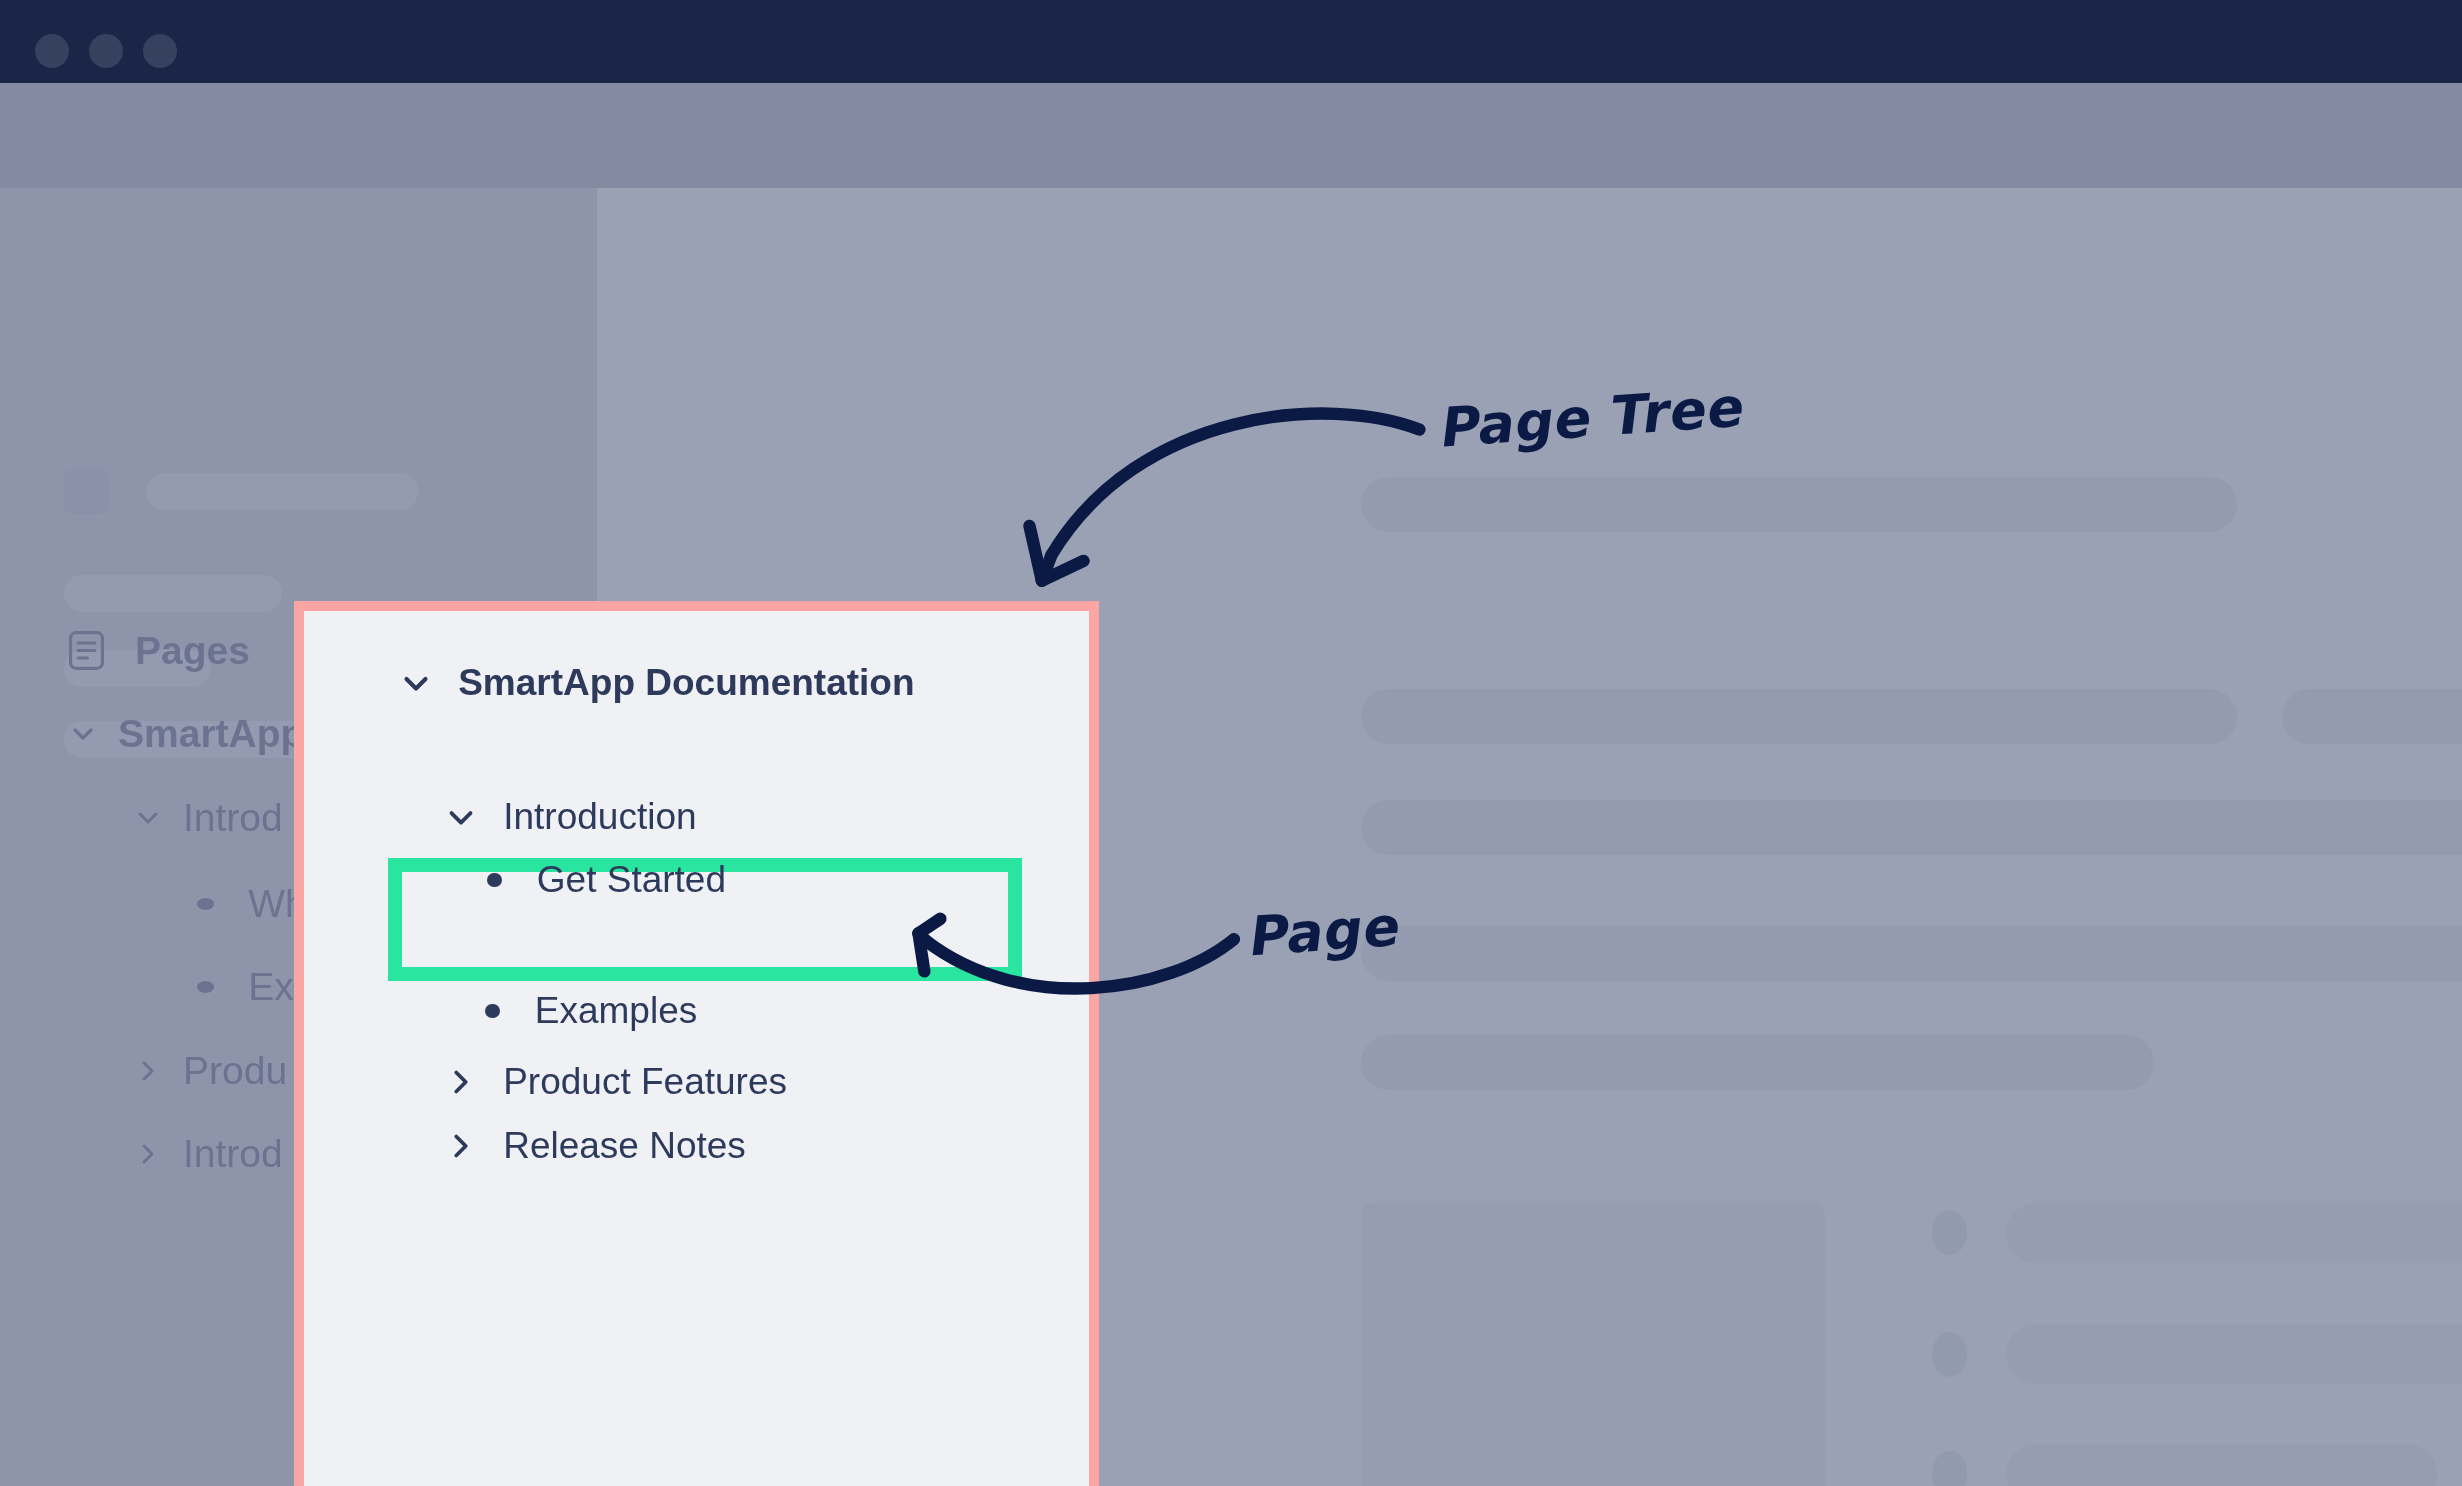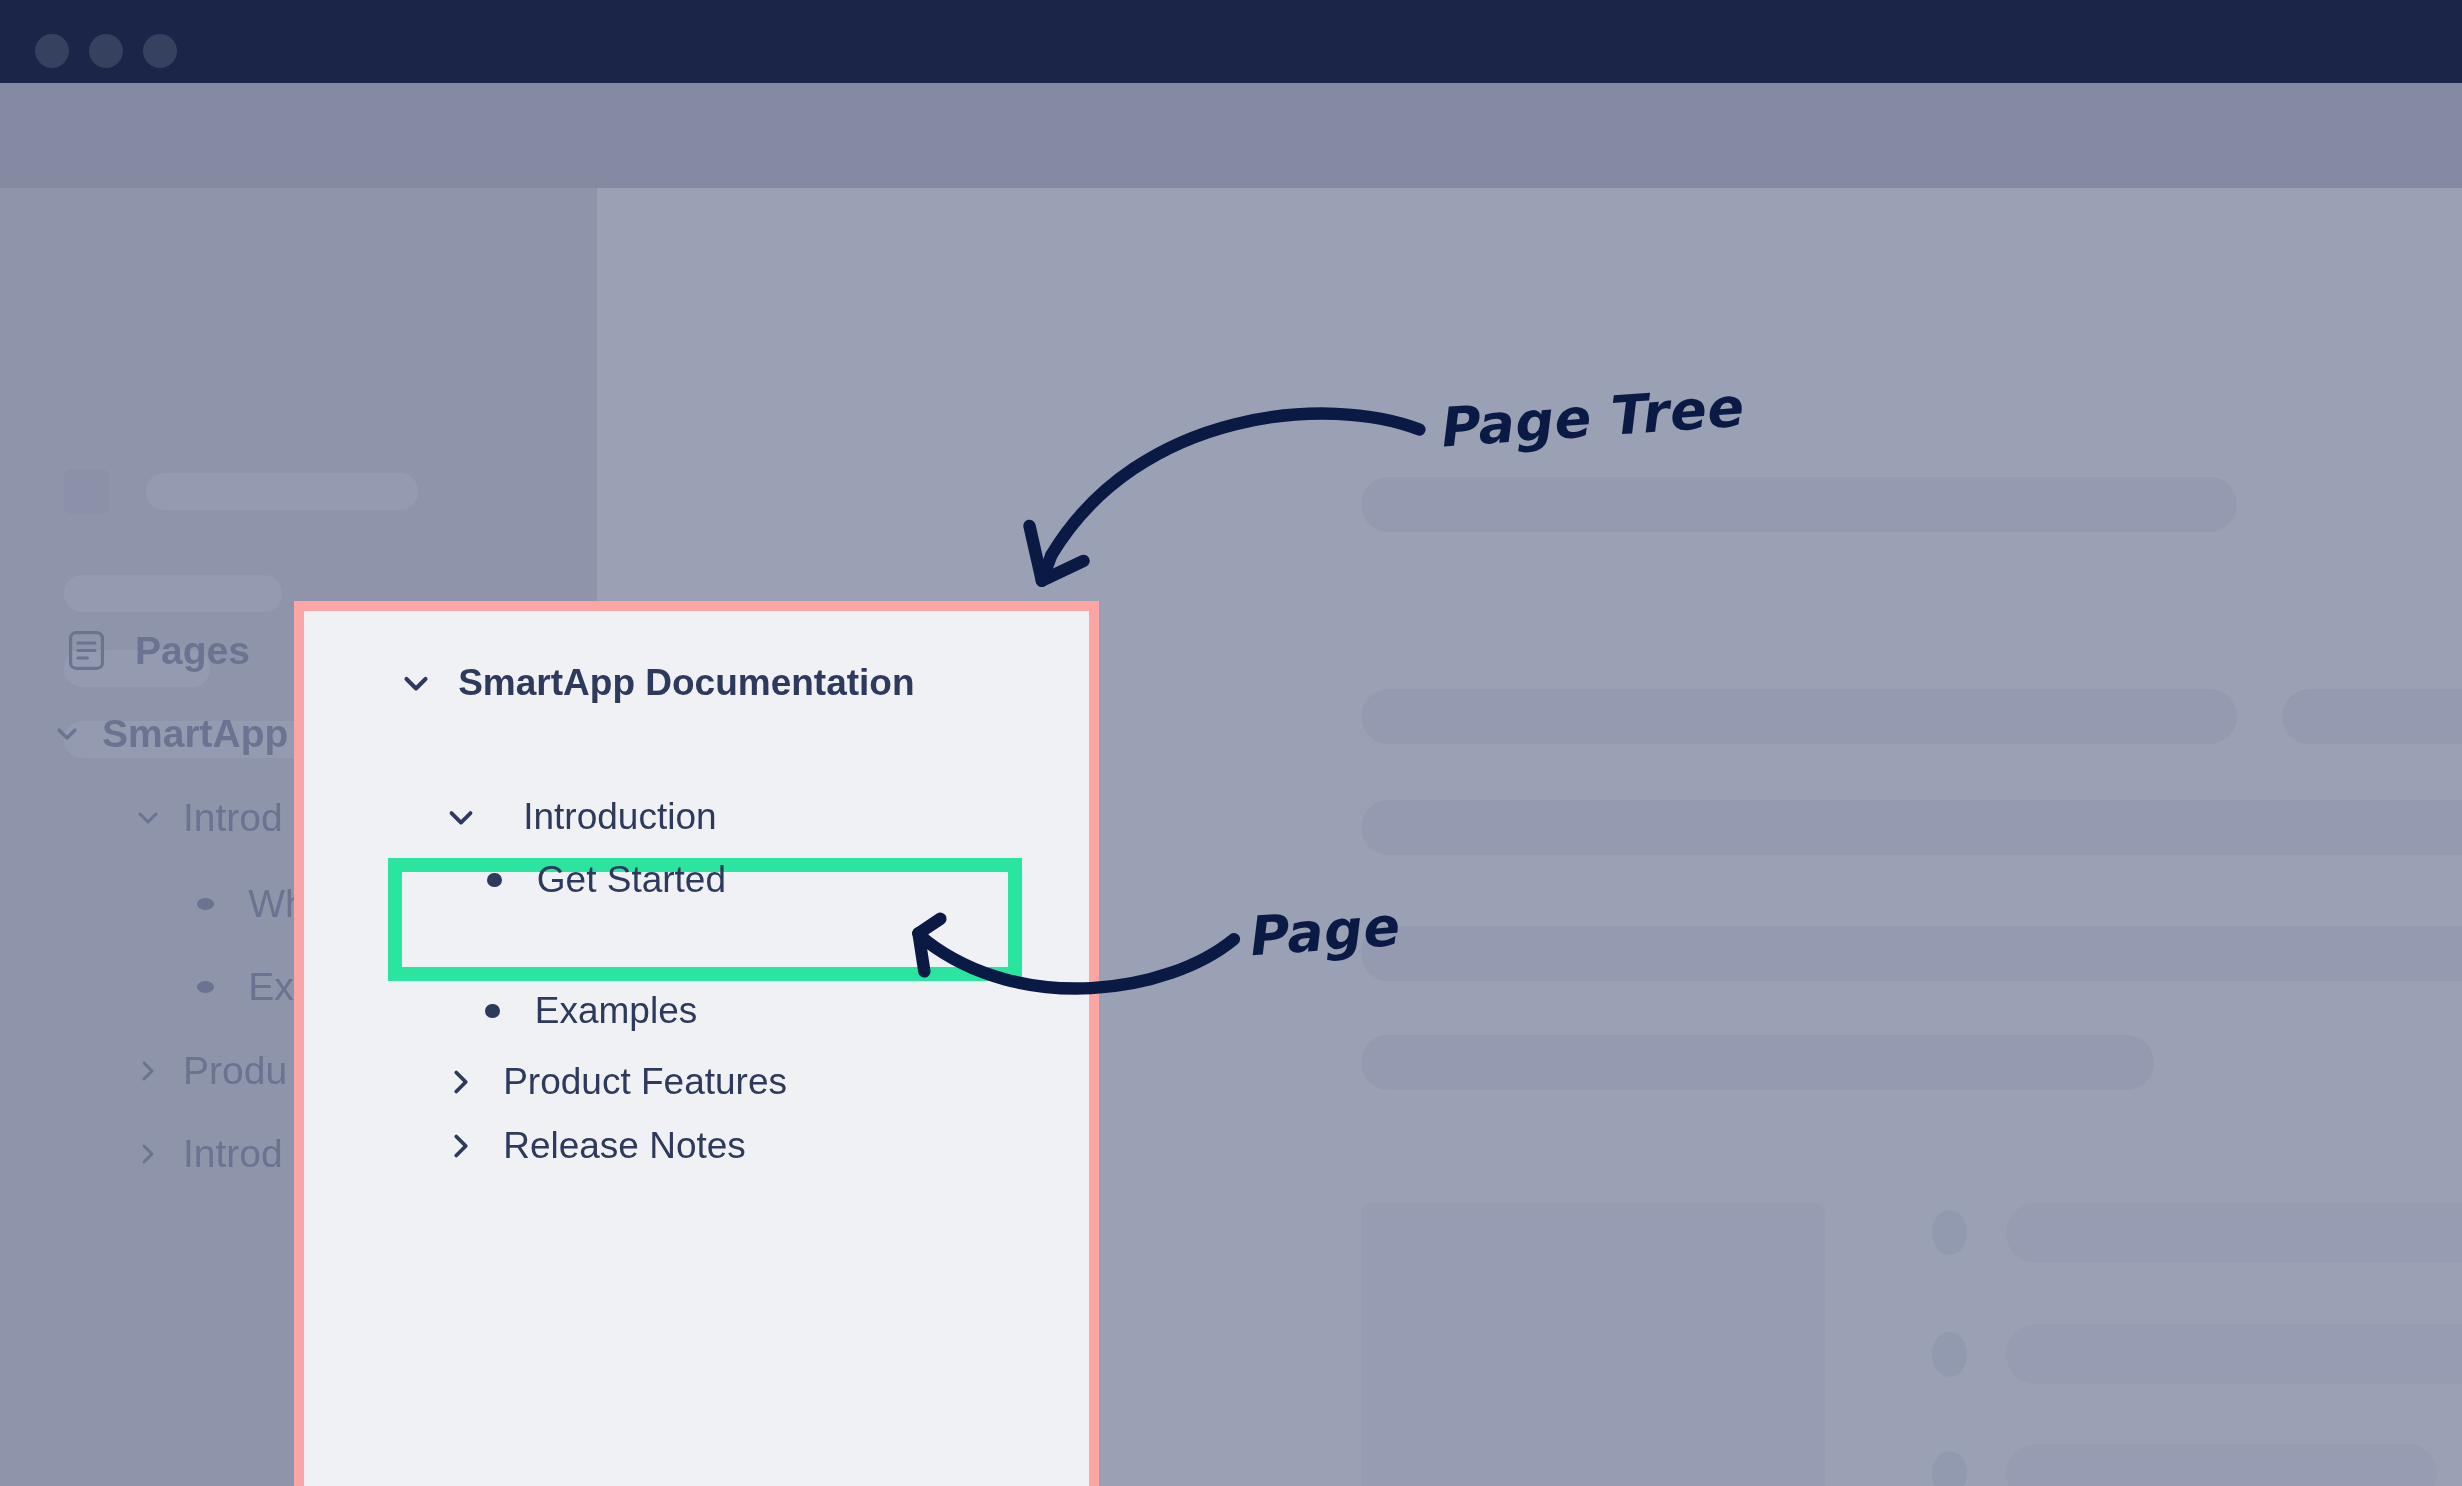--- a/index.html
+++ b/index.html
@@ -86,21 +86,21 @@
   .tree-row .chev-d{
     width:41px;height:41px;flex:0 0 41px;display:flex;align-items:center;justify-content:center;margin-right:22px;
   }
   .tree-row .bul{
     width:14.6px;height:14.6px;flex:0 0 14.6px;border-radius:50%;background:#2e3a5c;margin-right:35px;
   }
   .lbl{font-size:37px;color:#2e3a5c;}
   .lbl.root{font-weight:700;font-size:37px;}
 
   .r-root{left:91px;top:51px;}
-  .r-intro{left:136px;top:185px;gap:20px;}
+  .r-intro{left:136px;top:185px;}
   .r-getstarted{left:183px;top:248px;}
   .r-examples{left:181px;top:379px;}
   .r-features{left:136px;top:450px;}
   .r-release{left:136px;top:514px;}
 
   
   .hl-box{
     position:absolute;left:84px;top:247px;width:634px;height:123px;
     border:14.6px solid #2ae5a0;box-sizing:border-box;background:transparent;
   }
@@ -160,21 +160,21 @@
         <svg class="pages-glyph" width="45" height="45" viewBox="0 0 24 24" fill="none" stroke="#6b7390" stroke-width="1.7" stroke-linecap="round">
           <rect x="3.5" y="2.5" width="17" height="19" rx="3"></rect>
           <line x1="7.5" y1="8" x2="16.5" y2="8"></line>
           <line x1="7.5" y1="12" x2="16.5" y2="12"></line>
           <line x1="7.5" y1="16" x2="12.5" y2="16"></line>
         </svg>
       </span>
       <span>Pages</span>
     </div>
 
-    <div class="bg-row" style="left:48px;top:84px;">
+    <div class="bg-row" style="left:64px;top:84px;">
       <span class="chev">
         <svg width="32" height="32" viewBox="0 0 24 24" fill="none" stroke="#6b7390" stroke-width="2.4" stroke-linecap="round" stroke-linejoin="round">
             <polyline points="6 9 12 15 18 9"></polyline>
           </svg>
       </span>
       <span>SmartApp</span>
     </div>
 
     <div class="bg-row norm" style="left:129px;top:168px;">
       <span class="chev">

